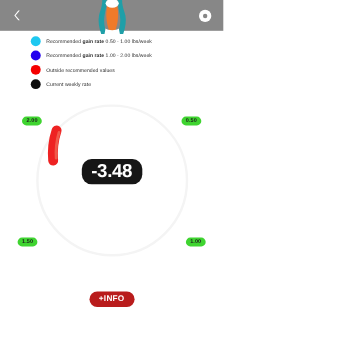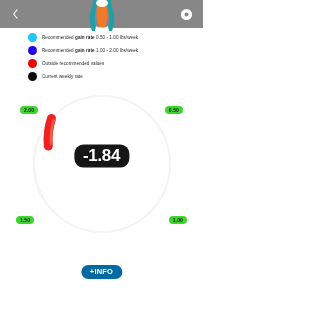--- a/index.html
+++ b/index.html
@@ -135,21 +135,21 @@
   .tick-tr { right: 20px; top: 18px; }
   .tick-bl { left: 16px;  bottom: 19px; }
   .tick-br { right: 16px; bottom: 19px; }
 
   
   .info-btn {
     position: absolute;
     left: 50%;
     top: 265px;
     transform: translateX(-50%);
-    background: #0369a1;
+    background: #b91c1c;
     color: #ffffff;
     font-size: 7.5px;
     font-weight: bold;
     padding: 3px 9px;
     border-radius: 10px;
     letter-spacing: 0.2px;
     line-height: 1;
     cursor: pointer;
     white-space: nowrap;
   }
@@ -209,21 +209,21 @@
 <div class="gauge-wrap">
 
   <div class="gauge">
     <svg width="152" height="152" viewBox="0 0 152 152">
       <circle cx="76" cy="76" r="68" fill="none" stroke="#f4f4f4" stroke-width="2.2"></circle>
       <path d="M 30.5 25.5 A 68 68 0 0 0 24.5 52.5" fill="none" stroke="#ee2222" stroke-width="9" stroke-linecap="round" transform="rotate(-6 76 76)"></path>
       <path d="M 32.5 27.5 A 66 66 0 0 0 27.5 50.5" fill="none" stroke="#f05a4a" stroke-width="2.6" stroke-linecap="round" transform="rotate(-6 76 76)"></path>
     </svg>
   </div>
 
-  <div class="center-badge">-1.84</div>
+  <div class="center-badge">-3.48</div>
 
   <div class="tick-label tick-tl">2.00</div>
   <div class="tick-label tick-tr">0.50</div>
   <div class="tick-label tick-bl">1.50</div>
   <div class="tick-label tick-br">1.00</div>
 </div>
 
 <div class="info-btn">+INFO</div>
 
 </body></html>

